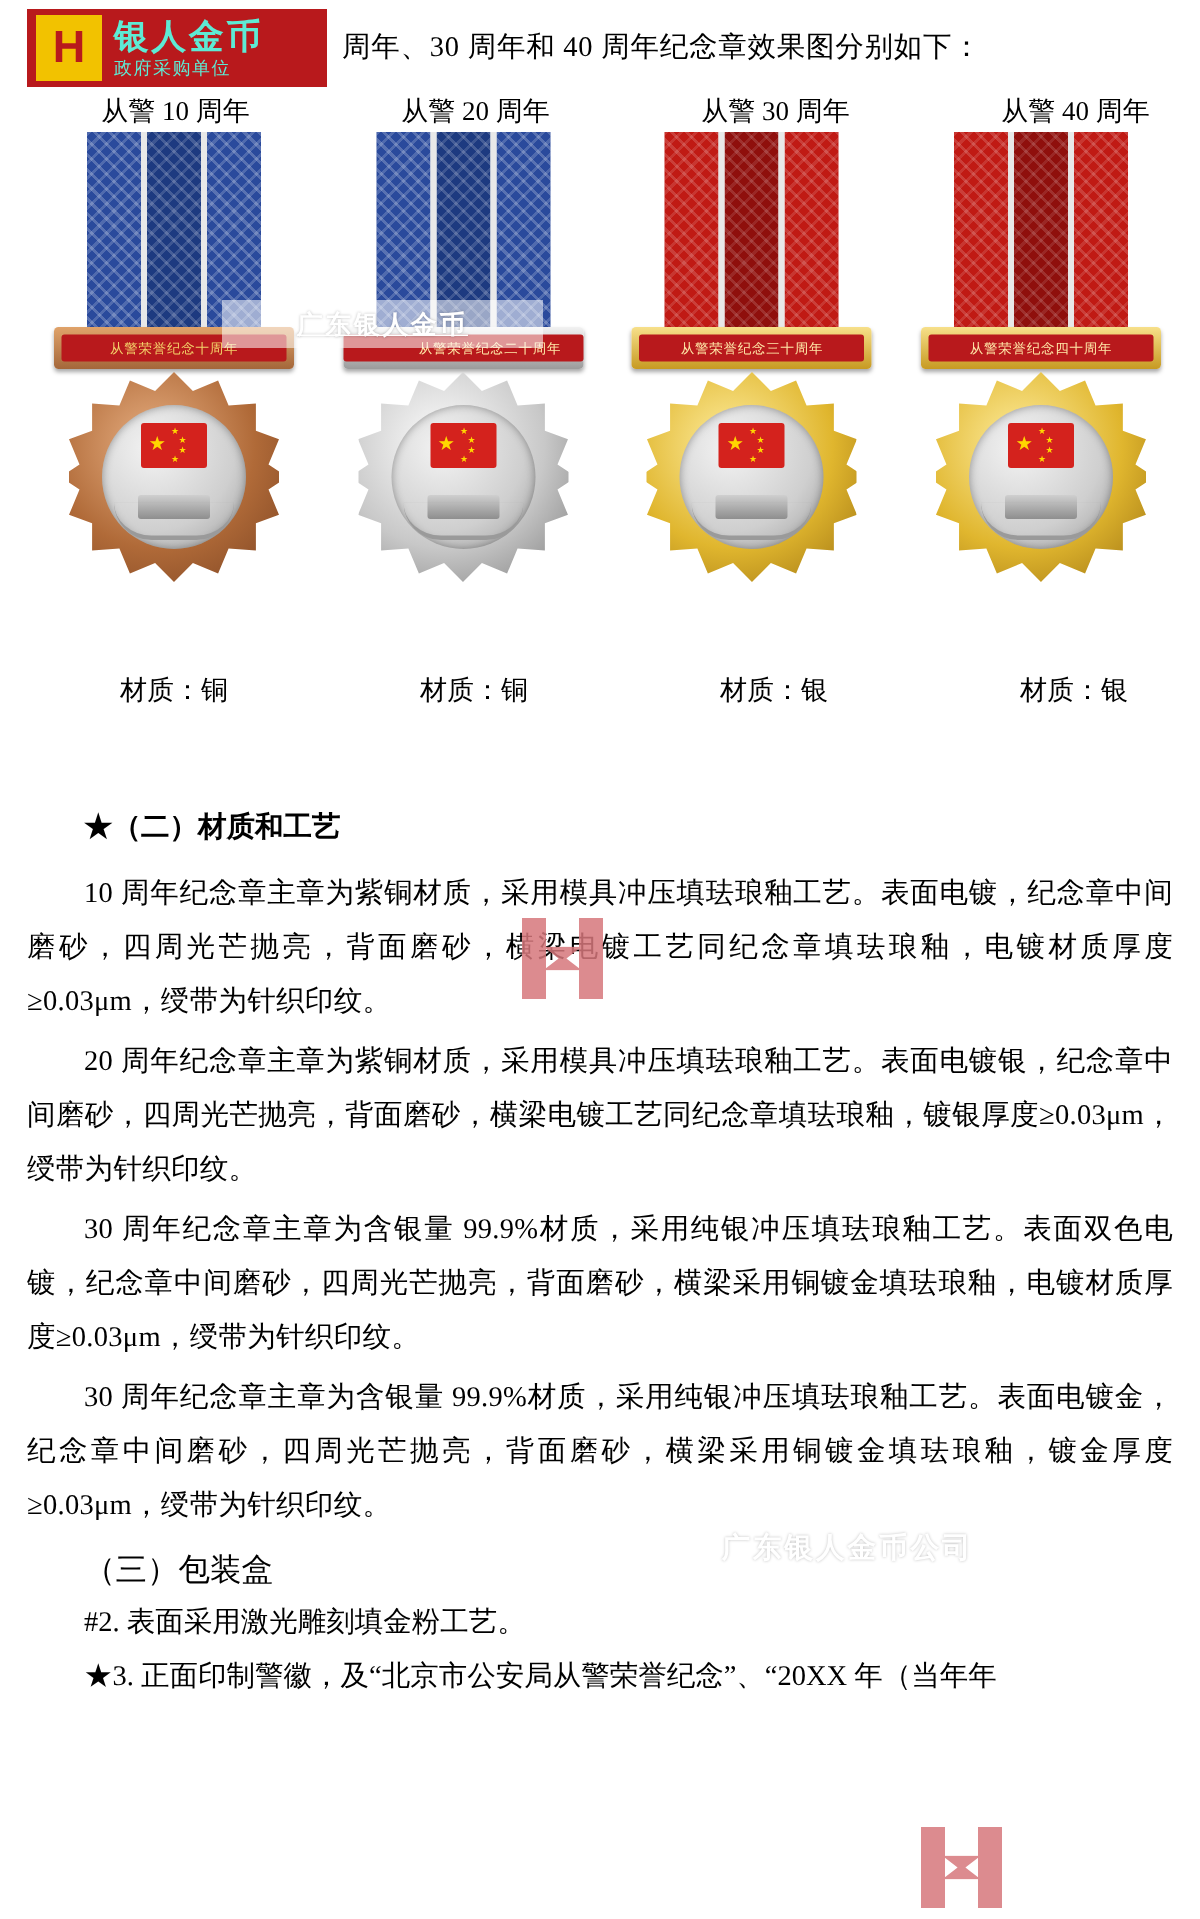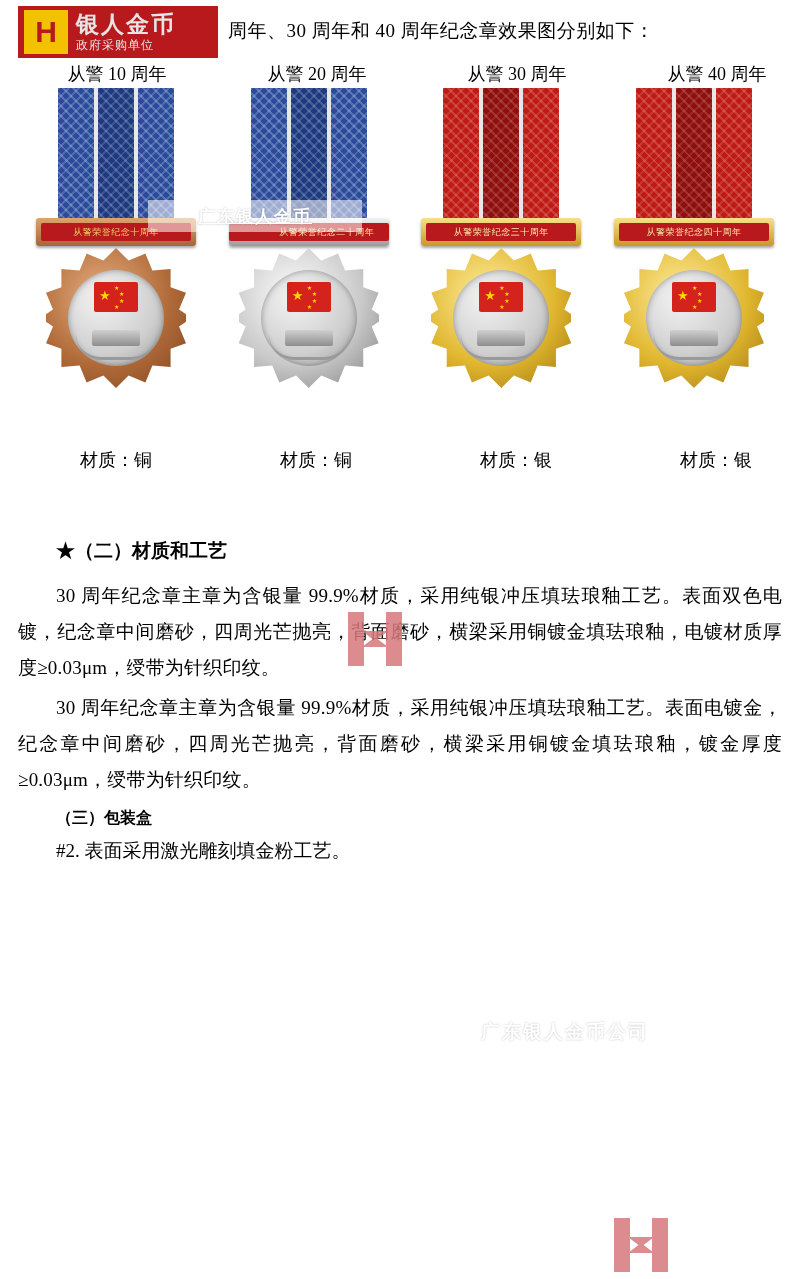--- a/index.html
+++ b/index.html
@@ -37,21 +37,21 @@
     font-family: "Liberation Sans", sans-serif;
     font-weight: bold;
     font-size: 30px;
     display: flex;
     align-items: center;
     justify-content: center;
     line-height: 1;
   }
   .logo-text {
     margin-left: 8px;
-    color: #e5e5e5;
+    color: #5eead4;
   }
   .logo-text .lt1 {
     font-family: "Liberation Sans", sans-serif;
     font-weight: bold;
     font-size: 23px;
     letter-spacing: 2px;
     line-height: 26px;
   }
   .logo-text .lt2 {
     font-family: "Liberation Sans", sans-serif;
@@ -290,24 +290,24 @@
   }
   .para {
     font-size: 19px;
     line-height: 36px;
     margin: 0 0 4px 0;
     text-indent: 38px;
     text-align: justify;
     letter-spacing: 0.2px;
   }
   .sub-title {
-    font-size: 16px;
+    font-size: 21px;
     margin: 10px 0 4px 0;
     text-indent: 38px;
-    font-weight: bold;
+    font-weight: normal;
   }
   .item {
     font-size: 19px;
     line-height: 36px;
     margin: 0;
     text-indent: 38px;
   }
 
   
   .wm {
@@ -508,25 +508,28 @@
 
 <div class="material-row">
   <div class="material-cell">材质：铜</div>
   <div class="material-cell">材质：铜</div>
   <div class="material-cell">材质：银</div>
   <div class="material-cell">材质：银</div>
 </div>
 
 <div class="body">
   <p class="sec-title">★（二）材质和工艺</p>
+  <p class="para">10 周年纪念章主章为紫铜材质，采用模具冲压填珐琅釉工艺。表面电镀，纪念章中间磨砂，四周光芒抛亮，背面磨砂，横梁电镀工艺同纪念章填珐琅釉，电镀材质厚度≥0.03μm，绶带为针织印纹。</p>
+  <p class="para">20 周年纪念章主章为紫铜材质，采用模具冲压填珐琅釉工艺。表面电镀银，纪念章中间磨砂，四周光芒抛亮，背面磨砂，横梁电镀工艺同纪念章填珐琅釉，镀银厚度≥0.03μm，绶带为针织印纹。</p>
   <p class="para">30 周年纪念章主章为含银量 99.9%材质，采用纯银冲压填珐琅釉工艺。表面双色电镀，纪念章中间磨砂，四周光芒抛亮，背面磨砂，横梁采用铜镀金填珐琅釉，电镀材质厚度≥0.03μm，绶带为针织印纹。</p>
   <p class="para">30 周年纪念章主章为含银量 99.9%材质，采用纯银冲压填珐琅釉工艺。表面电镀金，纪念章中间磨砂，四周光芒抛亮，背面磨砂，横梁采用铜镀金填珐琅釉，镀金厚度≥0.03μm，绶带为针织印纹。</p>
 
   <p class="sub-title">（三）包装盒</p>
   <p class="item">#2. 表面采用激光雕刻填金粉工艺。</p>
+  <p class="item">★3. 正面印制警徽，及“北京市公安局从警荣誉纪念”、“20XX 年（当年年</p>
 </div>
 
 <div class="wm wm1">广东银人金币</div>
 <div class="wm wm2">广东银人金币公司</div>
 <div class="wm-h wm-h1">
     <span></span>
   </div>
 <div class="wm-h wm-h2">
     <span></span>
   </div>

